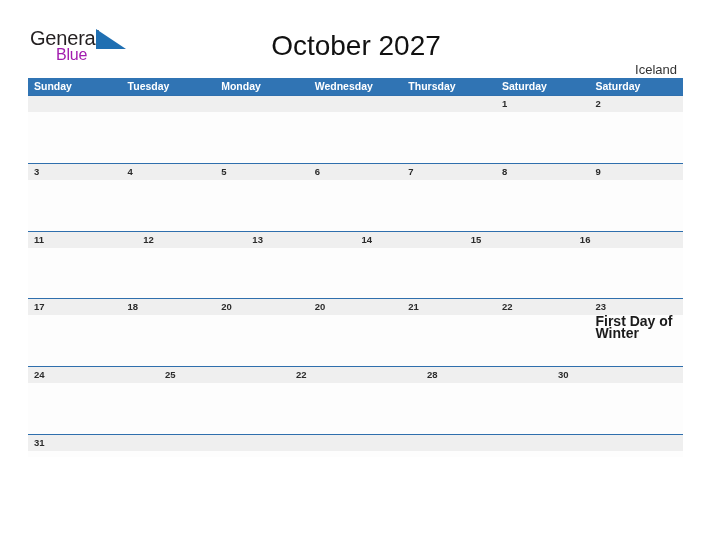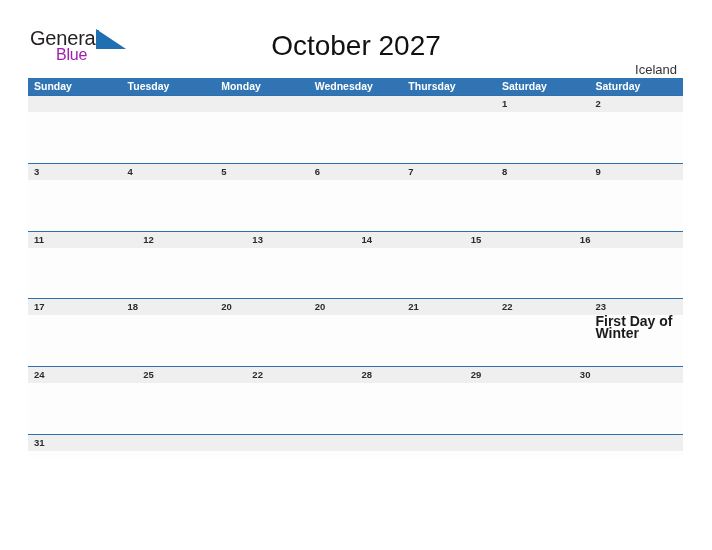--- a/index.html
+++ b/index.html
@@ -339,24 +339,20 @@
         </div>
         <div class="day">
           <span class="day-num">22</span>
           <span class="day-event"></span>
         </div>
         <div class="day">
           <span class="day-num">28</span>
           <span class="day-event"></span>
         </div>
         <div class="day">
-          <span class="day-num">29</span>
-          <span class="day-event"></span>
-        </div>
-        <div class="day">
           <span class="day-num">30</span>
           <span class="day-event"></span>
         </div>
       </div>
     </div>
 
     <div class="week week-last">
       <div class="week-row">
         <div class="day">
           <span class="day-num">31</span>

